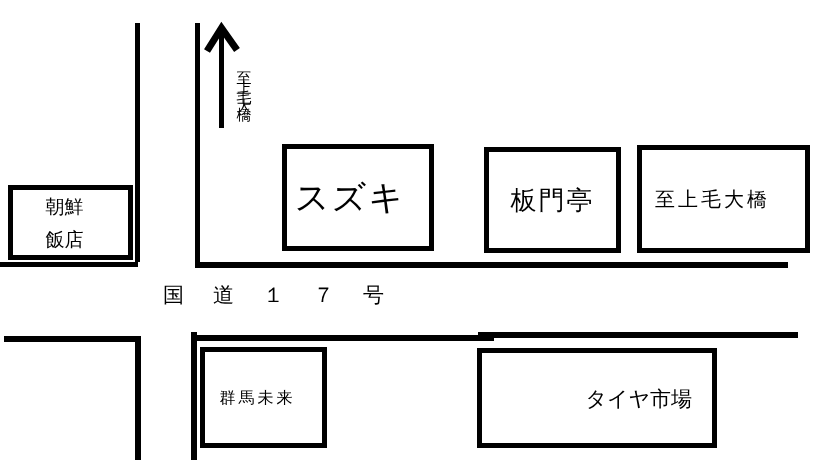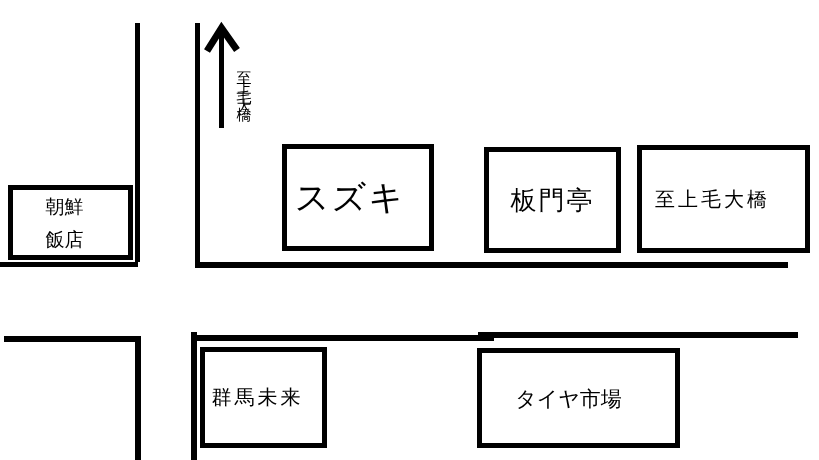--- a/index.html
+++ b/index.html
@@ -44,22 +44,22 @@
     border: 5px solid var(--ink, #000000);
     background: var(--paper, #ffffff);
     display: flex; flex-direction: column;
     align-items: center; justify-content: center;
     text-align: center; white-space: nowrap;
   }
   .b-chosen   { left:8px;   top:185px; width:125px; height:75px;  font-size:19px; line-height:33px; padding-right:12px; }
   .b-suzuki   { left:282px; top:144px; width:152px; height:107px; font-size:34px; letter-spacing:2px; padding-right:16px; }
   .b-hanmon   { left:484px; top:147px; width:137px; height:106px; font-size:26px; letter-spacing:2px; }
   .b-vw       { left:637px; top:145px; width:173px; height:108px; font-size:20px; line-height:34px; letter-spacing:3px; padding-right:22px; }
-  .b-bank     { left:200px; top:347px; width:127px; height:101px; font-size:20px; line-height:41px; letter-spacing:3px; padding-right:12px; }
-  .b-tire     { left:477px; top:348px; width:203px; height:100px; font-size:21px; line-height:37px; padding-right:20px; }
+  .b-bank     { left:200px; top:347px; width:127px; height:101px; font-size:16px; line-height:41px; letter-spacing:3px; padding-right:12px; }
+  .b-tire     { left:477px; top:348px; width:240px; height:100px; font-size:21px; line-height:37px; padding-right:20px;align-items:flex-end; }
 </style>
 </head>
 <body>
 
 <div class="map">
 
   <div class="road rv-ul"></div>
   <div class="road rv-um"></div>
   <div class="road rv-ll"></div>
   <div class="road rv-lm"></div>
@@ -69,20 +69,21 @@
   <div class="road rh-bm"></div>
   <div class="road rh-br"></div>
 
   <svg class="arrow-svg" width="40" height="112" viewBox="0 0 40 112">
     <path d="M19.5 10 L19.5 108" stroke="currentColor" stroke-width="5" fill="none"></path>
     <path d="M5 31 L19.5 8 L35 30" stroke="currentColor" stroke-width="7" fill="none" stroke-linejoin="miter"></path>
   </svg>
 
   <div class="bridge-label">至上毛大橋</div>
 
+  <div class="route-label">国　道　１　７　号</div>
 
   <div class="bld b-chosen">
     <span>朝鮮</span>
     <span>飯店</span>
   </div>
 
   <div class="bld b-suzuki">
     <span>スズキ</span>
   </div>
 

